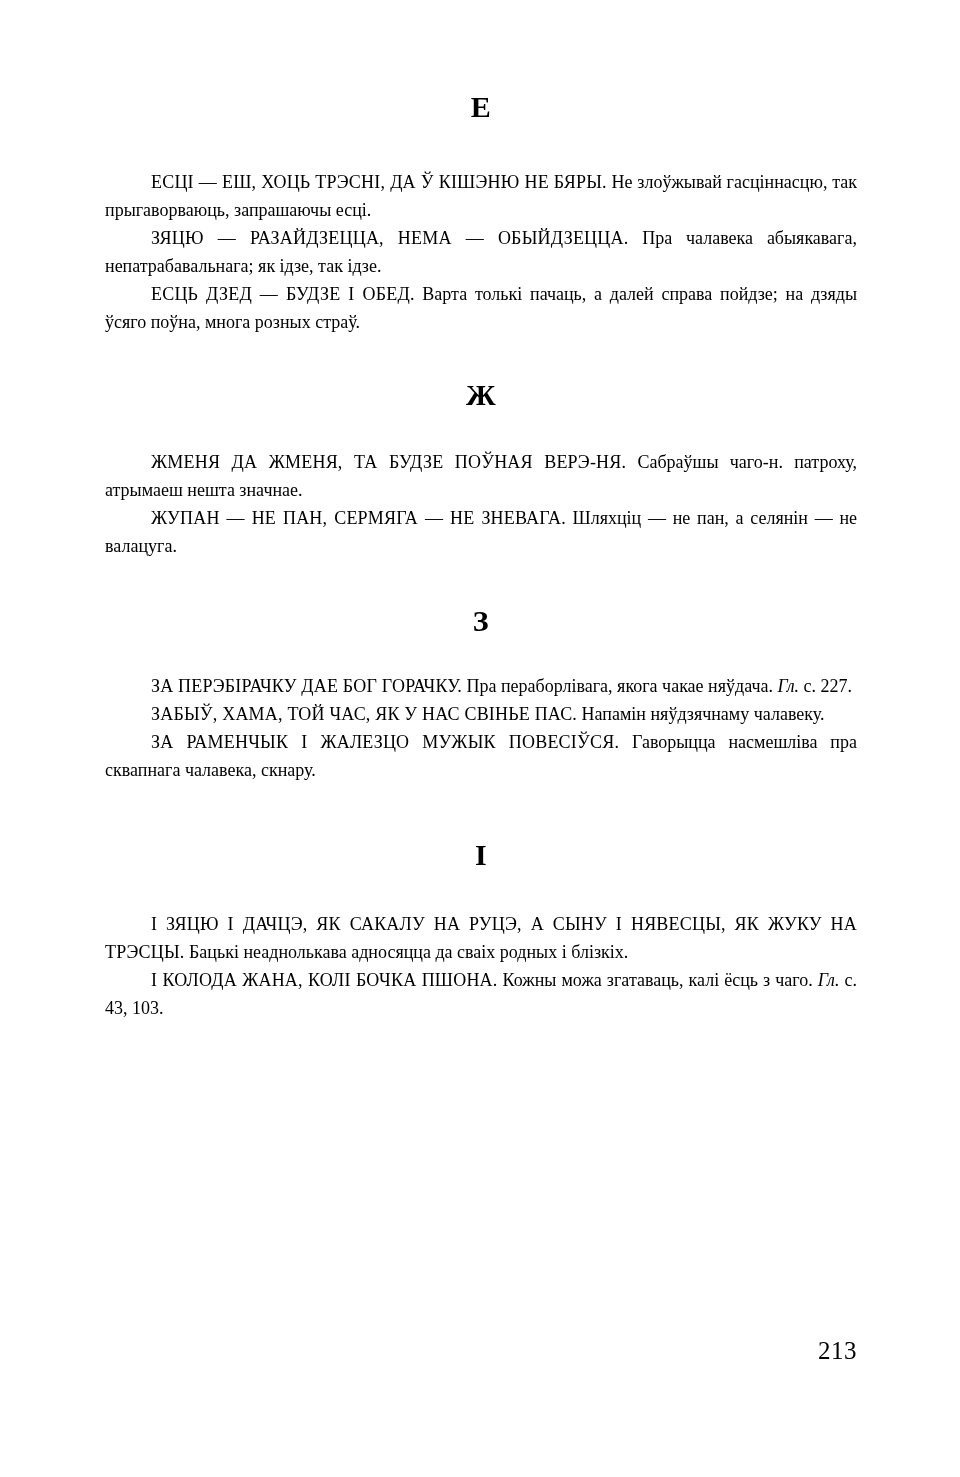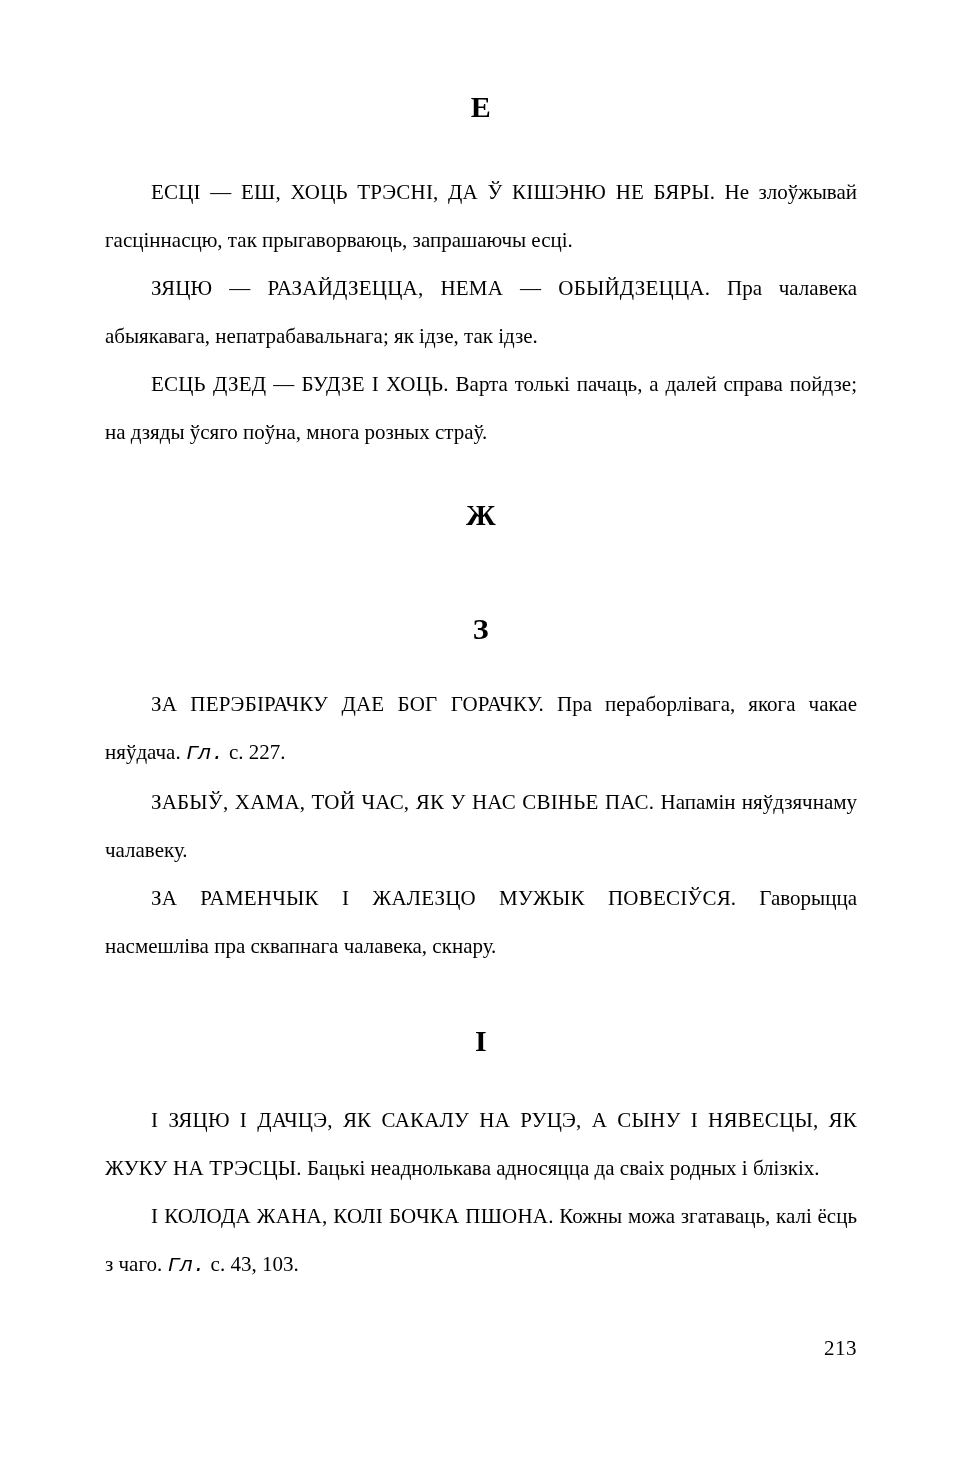--- a/index.html
+++ b/index.html
@@ -48,80 +48,83 @@
   .entries {
     margin: 0;
   }
 
   
   .entry {
     margin: 0;
     text-align: justify;
     text-justify: inter-word;
     text-indent: 46px;
-    font-size: 21px;
-    line-height: 48px;
+    font-size: 18px;
+    line-height: 28px;
     hyphens: manual;
     word-spacing: 0px;
   }
   .entry:last-child {
     
   }
   .entry .head {
     font-weight: normal;
     letter-spacing: 0.2px;
   }
   .entry .gloss {
     font-weight: normal;
   }
   .entry .ref {
     font-style: italic;
-    font-family: Liberation Mono, monospace;
   }
 
   
   .gap-after-e { height: 46px; }
   .gap-zh-top { height: 44px; }
   .gap-zh-bottom { height: 38px; }
   .gap-z-top { height: 46px; }
   .gap-z-bottom { height: 36px; }
   .gap-i-top { height: 56px; }
   .gap-i-bottom { height: 40px; }
 
   .page-number {
     position: absolute;
     right: 103px;
     top: 1338px;
-    font-size: 21px;
+    font-size: 25px;
     line-height: 1;
     letter-spacing: 0.5px;
   }
 </style>
 </head>
 <body>
 
 <div class="page">
 
   <div class="text-column">
 
     <div class="section-block first">
       <div class="section-letter">Е</div>
       <div class="gap-after-e"></div>
       <div class="entries">
         <p class="entry"><span class="head">ЕСЦІ — ЕШ, ХОЦЬ ТРЭСНІ, ДА Ў КІШЭНЮ НЕ БЯРЫ.</span><span class="gloss"> Не злоўжывай гасціннасцю, так прыгаворваюць, запрашаючы есці.</span></p>
         <p class="entry"><span class="head">ЗЯЦЮ — РАЗАЙДЗЕЦЦА, НЕМА — ОБЫЙДЗЕЦЦА.</span><span class="gloss"> Пра чалавека абыякавага, непатрабавальнага; як ідзе, так ідзе.</span></p>
-        <p class="entry"><span class="head">ЕСЦЬ ДЗЕД — БУДЗЕ І ХОЦЬ.</span><span class="gloss"> Варта толькі пачаць, а далей справа пойдзе; на дзяды ўсяго поўна, многа розных страў.</span></p>
+        <p class="entry"><span class="head">ЕСЦЬ ДЗЕД — БУДЗЕ І ОБЕД.</span><span class="gloss"> Варта толькі пачаць, а далей справа пойдзе; на дзяды ўсяго поўна, многа розных страў.</span></p>
       </div>
     </div>
 
     <div class="gap-zh-top"></div>
 
     <div class="section-block">
       <div class="section-letter">Ж</div>
       <div class="gap-zh-bottom"></div>
+      <div class="entries">
+        <p class="entry"><span class="head">ЖМЕНЯ ДА ЖМЕНЯ, ТА БУДЗЕ ПОЎНАЯ ВЕРЭ-НЯ.</span><span class="gloss"> Сабраўшы чаго-н. патроху, атрымаеш нешта значнае.</span></p>
+        <p class="entry"><span class="head">ЖУПАН — НЕ ПАН, СЕРМЯГА — НЕ ЗНЕВАГА.</span><span class="gloss"> Шляхціц — не пан, а селянін — не валацуга.</span></p>
+      </div>
     </div>
 
     <div class="gap-z-top"></div>
 
     <div class="section-block">
       <div class="section-letter">З</div>
       <div class="gap-z-bottom"></div>
       <div class="entries">
         <p class="entry"><span class="head">ЗА ПЕРЭБІРАЧКУ ДАЕ БОГ ГОРАЧКУ.</span><span class="gloss"> Пра пераборлівага, якога чакае няўдача. </span><span class="ref">Гл.</span><span class="gloss"> с. 227.</span></p>
         <p class="entry"><span class="head">ЗАБЫЎ, ХАМА, ТОЙ ЧАС, ЯК У НАС СВІНЬЕ ПАС.</span><span class="gloss"> Напамін няўдзячнаму чалавеку.</span></p>

